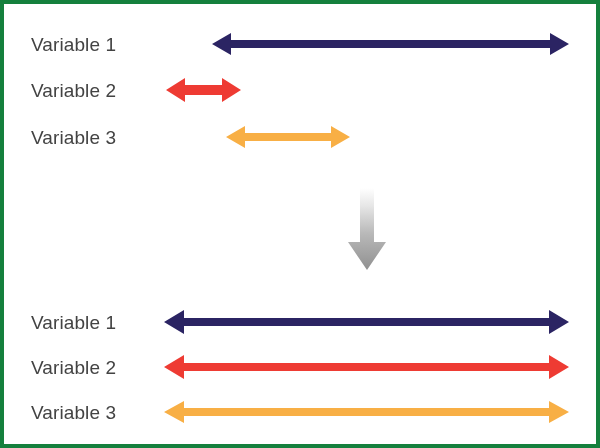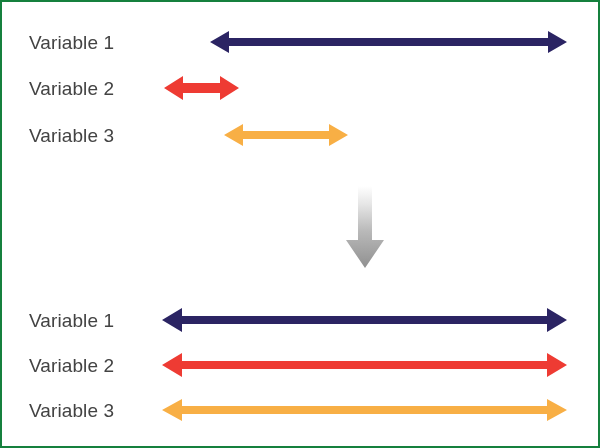--- a/index.html
+++ b/index.html
@@ -6,21 +6,21 @@
     margin: 0;
     padding: 0;
     background: #ffffff;
   }
   #canvas {
     position: relative;
     width: 600px;
     height: 448px;
     background: #ffffff;
     box-sizing: border-box;
-    border: 2px solid #15803d;
+    border: 4px solid #15803d;
     overflow: hidden;
     font-family: "Liberation Sans", "DejaVu Sans", sans-serif;
   }
   .diagram-section {
     position: absolute;
     left: 0;
     top: 0;
     width: 100%;
     height: 100%;
   }

